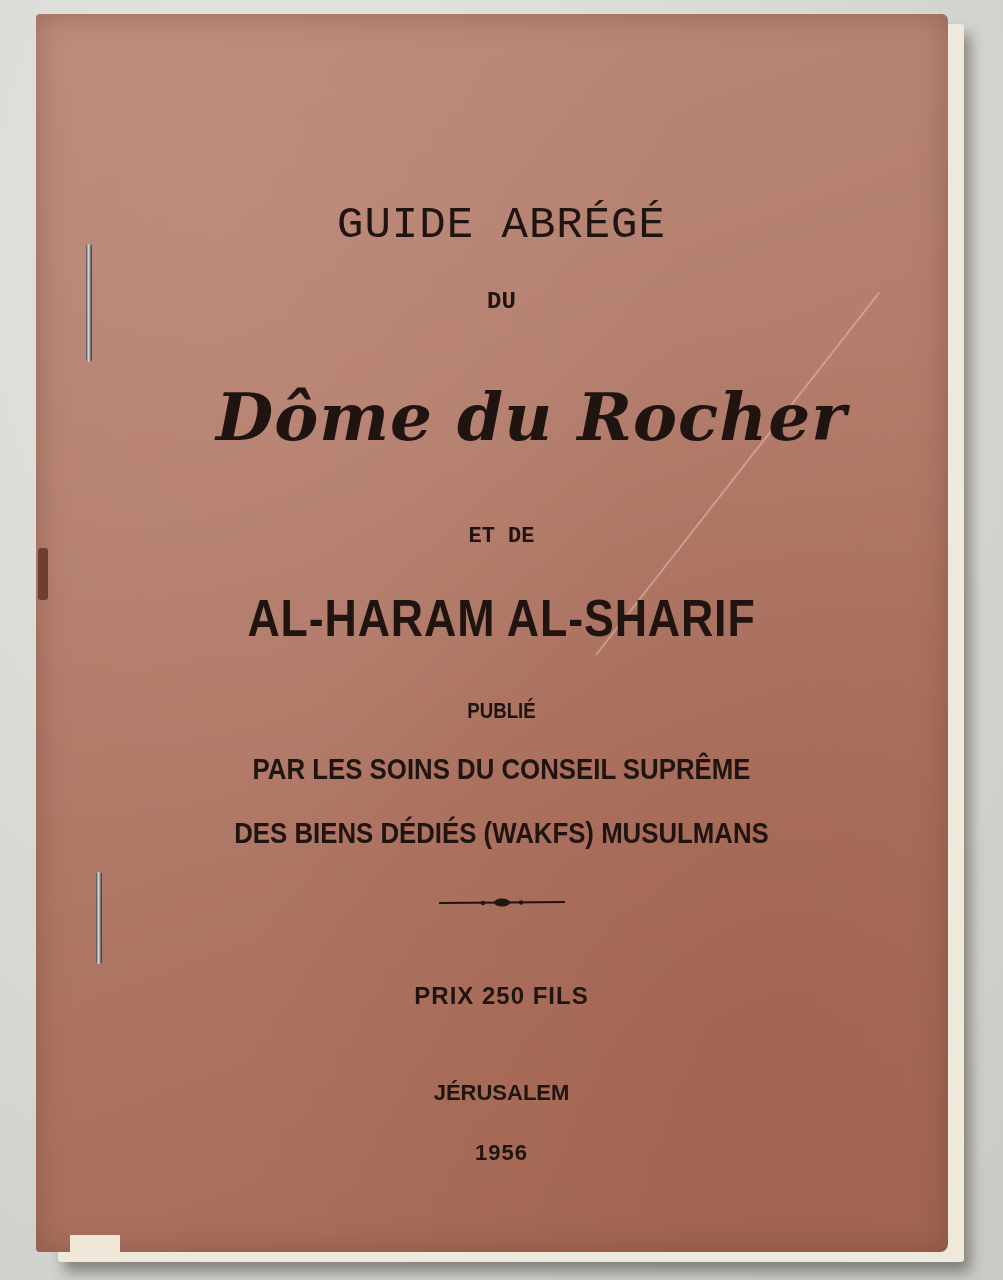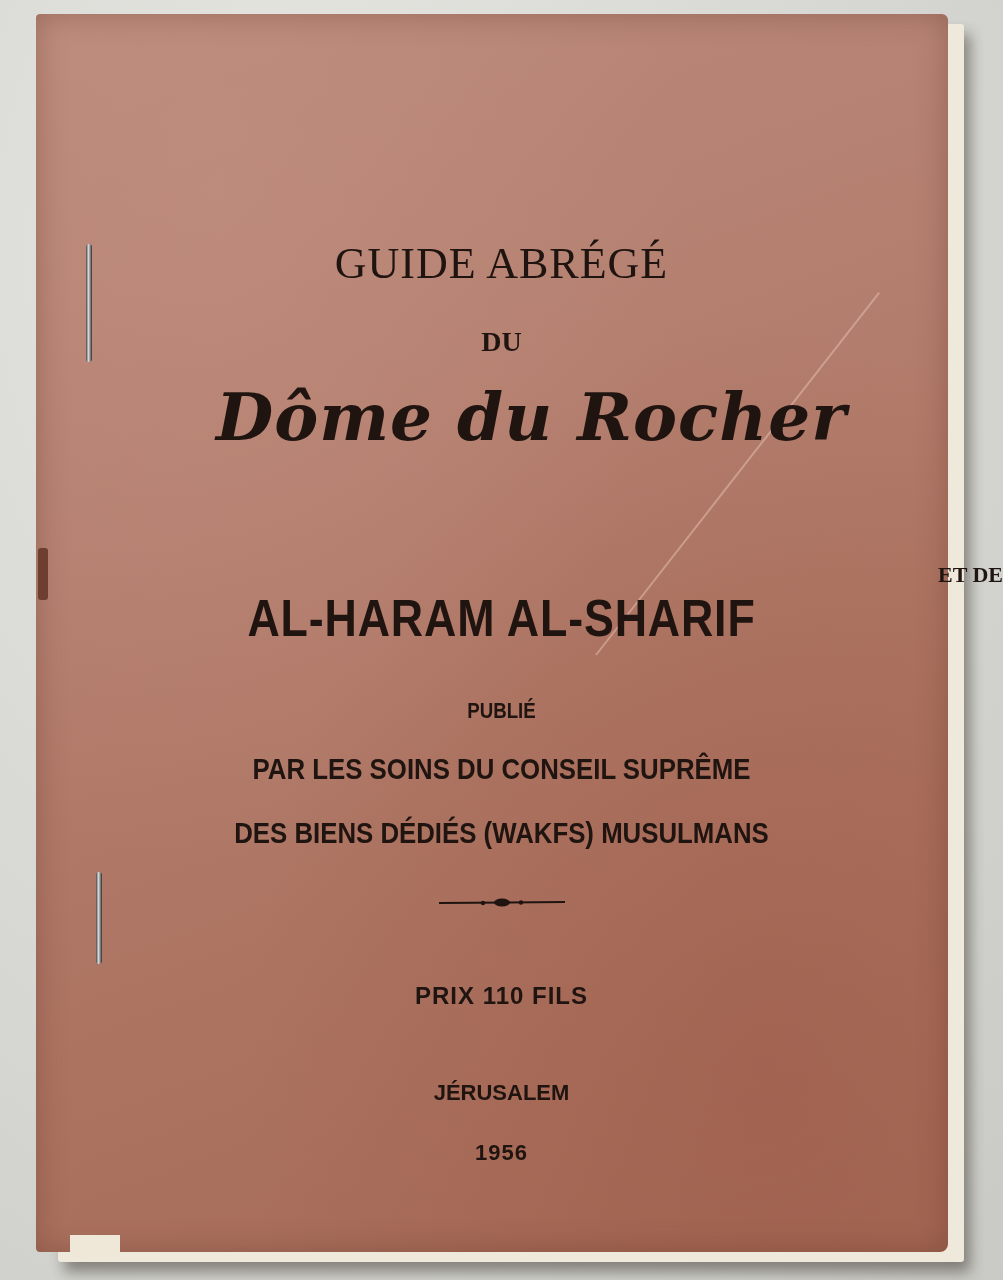--- a/index.html
+++ b/index.html
@@ -35,21 +35,21 @@
     background:#efe7d7; border-radius:0 0 0 8px;
   }
   .staple {
     position:absolute; width:6px; border-radius:3px;
     background:linear-gradient(90deg,#4b4542 0%,#d7d9dc 40%,#8c8b8b 70%,#2f2a28 100%);
   }
   .text-line {
     position:absolute; left:0; width:1003px; text-align:center; color:#1f1410;
     white-space:nowrap;
   }
-  .serif { font-family:Liberation Serif, serif;margin-top:38px; }
+  .serif { font-family:Liberation Mono, monospace; }
   .sans  { font-family:"Liberation Sans","DejaVu Sans",sans-serif; }
   .blackletter {
     font-family:"DejaVu Serif","Liberation Serif",serif;
     font-weight:bold; font-style:italic; letter-spacing:1px;padding-left:30px;
   }
   .ornament {
     position:absolute; left:437px; top:896px; width:130px; height:14px;
   }
 </style>
 </head>
@@ -61,30 +61,30 @@
 <div class="cover">
   <div class="crease"></div>
 </div>
 <div class="corner-torn"></div>
 
 <div class="staple" style="left:86px; top:244px; height:118px;"></div>
 <div class="staple" style="left:96px; top:872px; height:92px;"></div>
 <div style="position:absolute; left:38px; top:548px; width:10px; height:52px; background:#6e3f31; border-radius:3px;"></div>
 
 <div class="text-line serif" style="top:200px; font-size:44px; letter-spacing:1px;">GUIDE ABRÉGÉ</div>
-<div class="text-line serif" style="top:288px; font-size:28px; font-weight:bold;">DU</div>
+<div class="text-line serif" style="top:288px; font-size:24px; font-weight:bold;">DU</div>
 <div class="text-line blackletter" style="top:378px; font-size:66px;">Dôme du Rocher</div>
-<div class="text-line serif" style="top:524px; font-size:22px; font-weight:bold;text-align:right;">ET DE</div>
+<div class="text-line serif" style="top:524px; font-size:22px; font-weight:bold;">ET DE</div>
 <div class="text-line sans" style="top:588px; font-size:52px; font-weight:bold; transform:scaleX(0.86); letter-spacing:1px;">AL-HARAM AL-SHARIF</div>
 <div class="text-line sans" style="top:698px; font-size:22px; font-weight:bold; transform:scaleX(0.85);">PUBLIÉ</div>
 <div class="text-line sans" style="top:752px; font-size:30px; font-weight:bold; transform:scaleX(0.86);">PAR LES SOINS DU CONSEIL SUPRÊME</div>
 <div class="text-line sans" style="top:816px; font-size:30px; font-weight:bold; transform:scaleX(0.86);">DES BIENS DÉDIÉS (WAKFS) MUSULMANS</div>
 
 <svg class="ornament" viewBox="0 0 130 14">
   <line x1="2" y1="7" x2="128" y2="6" stroke="#1f1410" stroke-width="2"></line>
   <ellipse cx="65" cy="6.5" rx="8" ry="4" fill="#1f1410"></ellipse>
   <circle cx="46" cy="7" r="2.2" fill="#1f1410"></circle>
   <circle cx="84" cy="6.5" r="2.2" fill="#1f1410"></circle>
 </svg>
 
-<div class="text-line sans" style="top:982px; font-size:24px; font-weight:bold; letter-spacing:1px;">PRIX 110 FILS</div>
+<div class="text-line sans" style="top:982px; font-size:24px; font-weight:bold; letter-spacing:1px;">PRIX 250 FILS</div>
 <div class="text-line sans" style="top:1080px; font-size:22px; font-weight:bold;text-align:center;">JÉRUSALEM</div>
 <div class="text-line sans" style="top:1140px; font-size:22px; font-weight:bold; letter-spacing:1px;">1956</div>
 
 </body></html>

